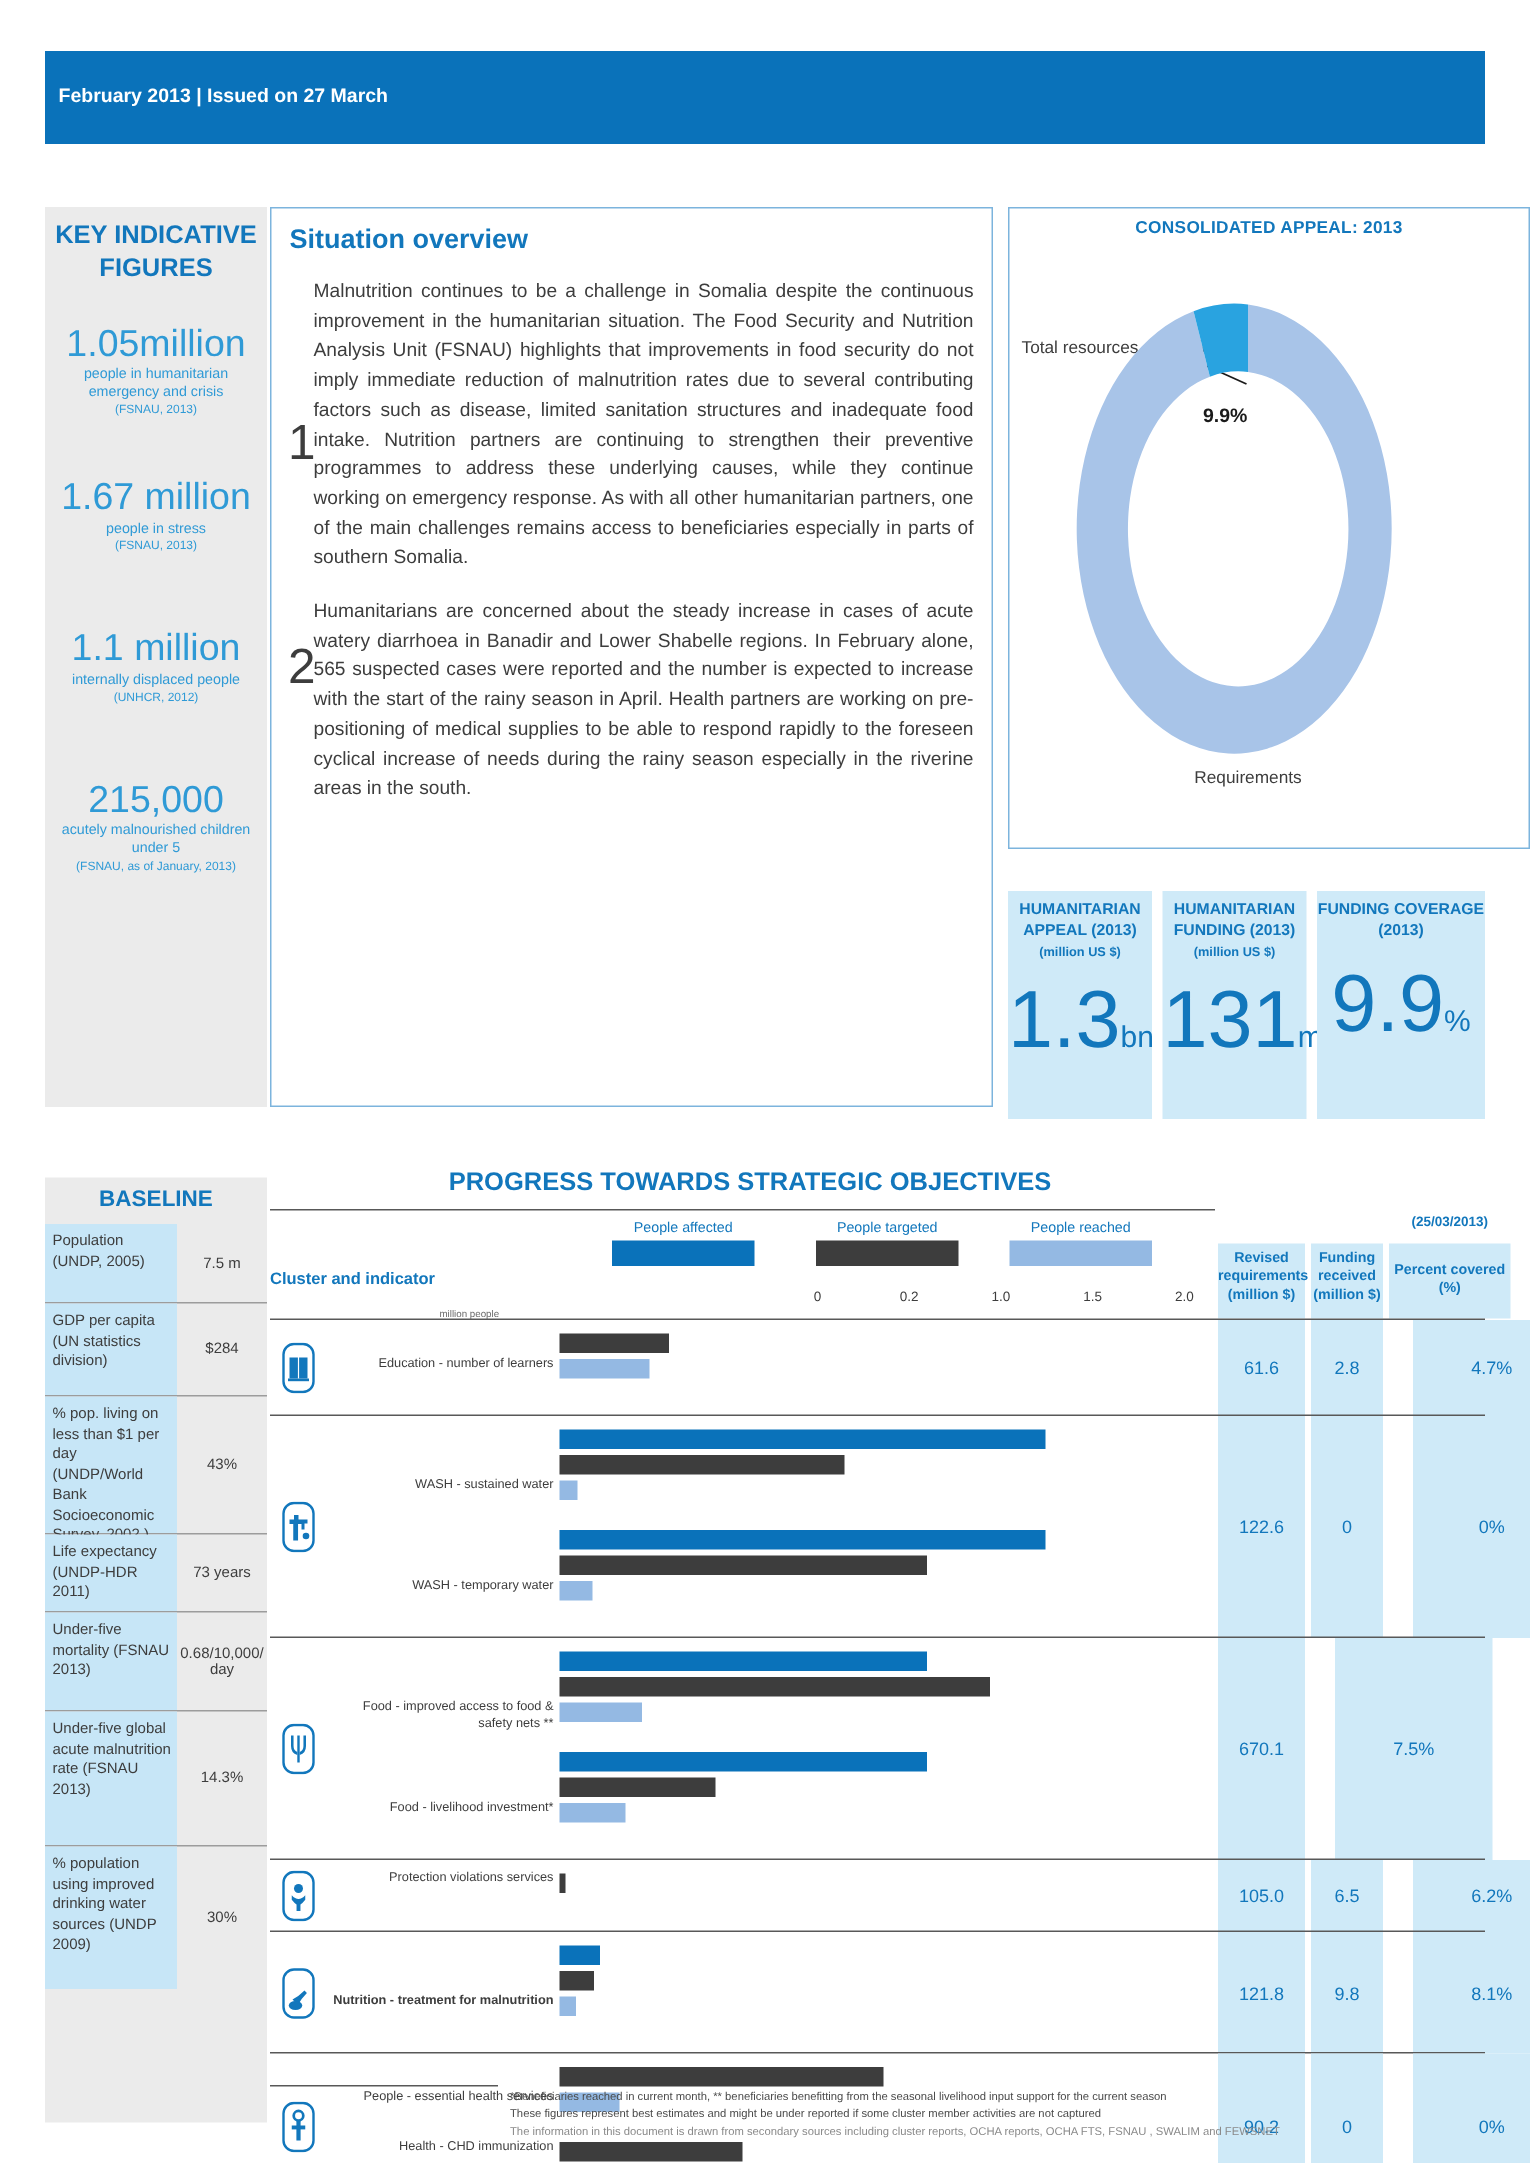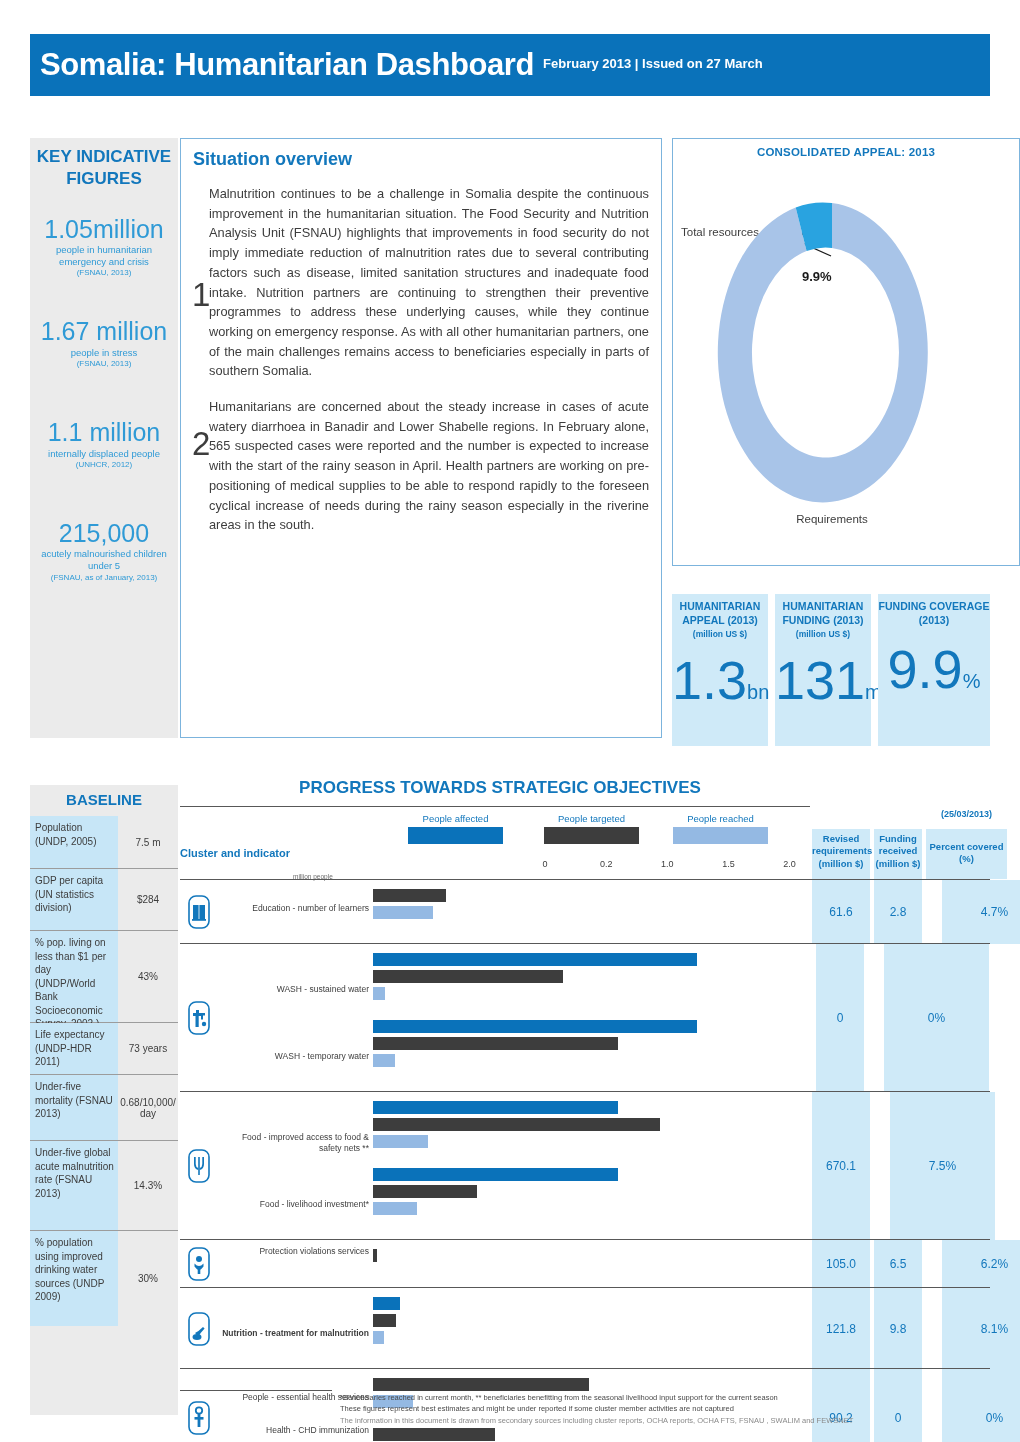--- a/index.html
+++ b/index.html
@@ -204,21 +204,20 @@
     border-top: 1.5px solid #585858;
   }
   .icon-box { width: 22px; height: 34px; }
 </style>
 </head>
 <body>
 
 <div class="page">
 
   <div class="header">
-    <span class="header-title">Somalia: Humanitarian Dashboard</span>
     <span class="header-sub">February 2013 | Issued on 27 March</span>
   </div>
 
   <div class="keyfig">
     <div class="keyfig-title">KEY INDICATIVE FIGURES</div>
     <div class="kf-block">
       <div class="kf-big">1.05million</div>
       <div class="kf-desc">people in humanitarian emergency and crisis</div>
       <div class="kf-src">(FSNAU, 2013)</div>
     </div>
@@ -394,20 +393,21 @@
               <div class="ind-label" style="top: 107px;">WASH - temporary water</div>
             </div>
             <div class="cell-chart">
               <div class="bar affected" style="top: 9px; left: 0px; width: 324.057px;"></div>
               <div class="bar targeted" style="top: 26px; left: 0px; width: 189.543px;"></div>
               <div class="bar reached" style="top: 43px; left: 0px; width: 12.2286px;"></div>
               <div class="bar affected" style="top: 76px; left: 0px; width: 324.057px;"></div>
               <div class="bar targeted" style="top: 93px; left: 0px; width: 244.571px;"></div>
               <div class="bar reached" style="top: 110px; left: 0px; width: 22.0114px;"></div>
             </div>
+            <div class="cell-req">122.6</div>
             <div class="cell-fund">0</div>
             <div class="cell-pct">0%</div>
           </div>
         </div>
         <div class="drow" style="height: 148px;">
           <div class="drow-inner" style="height: 148px;">
             <div class="cell-icon">
               <svg class="icon-box" viewBox="0 0 22 34">
                 <rect x="1" y="1" width="20" height="32" rx="7" fill="none" stroke="#1277bc" stroke-width="1.6"></rect>
                 <path d="M10.2 8 h1.6 v18 h-1.6 z" fill="#1277bc"></path>

